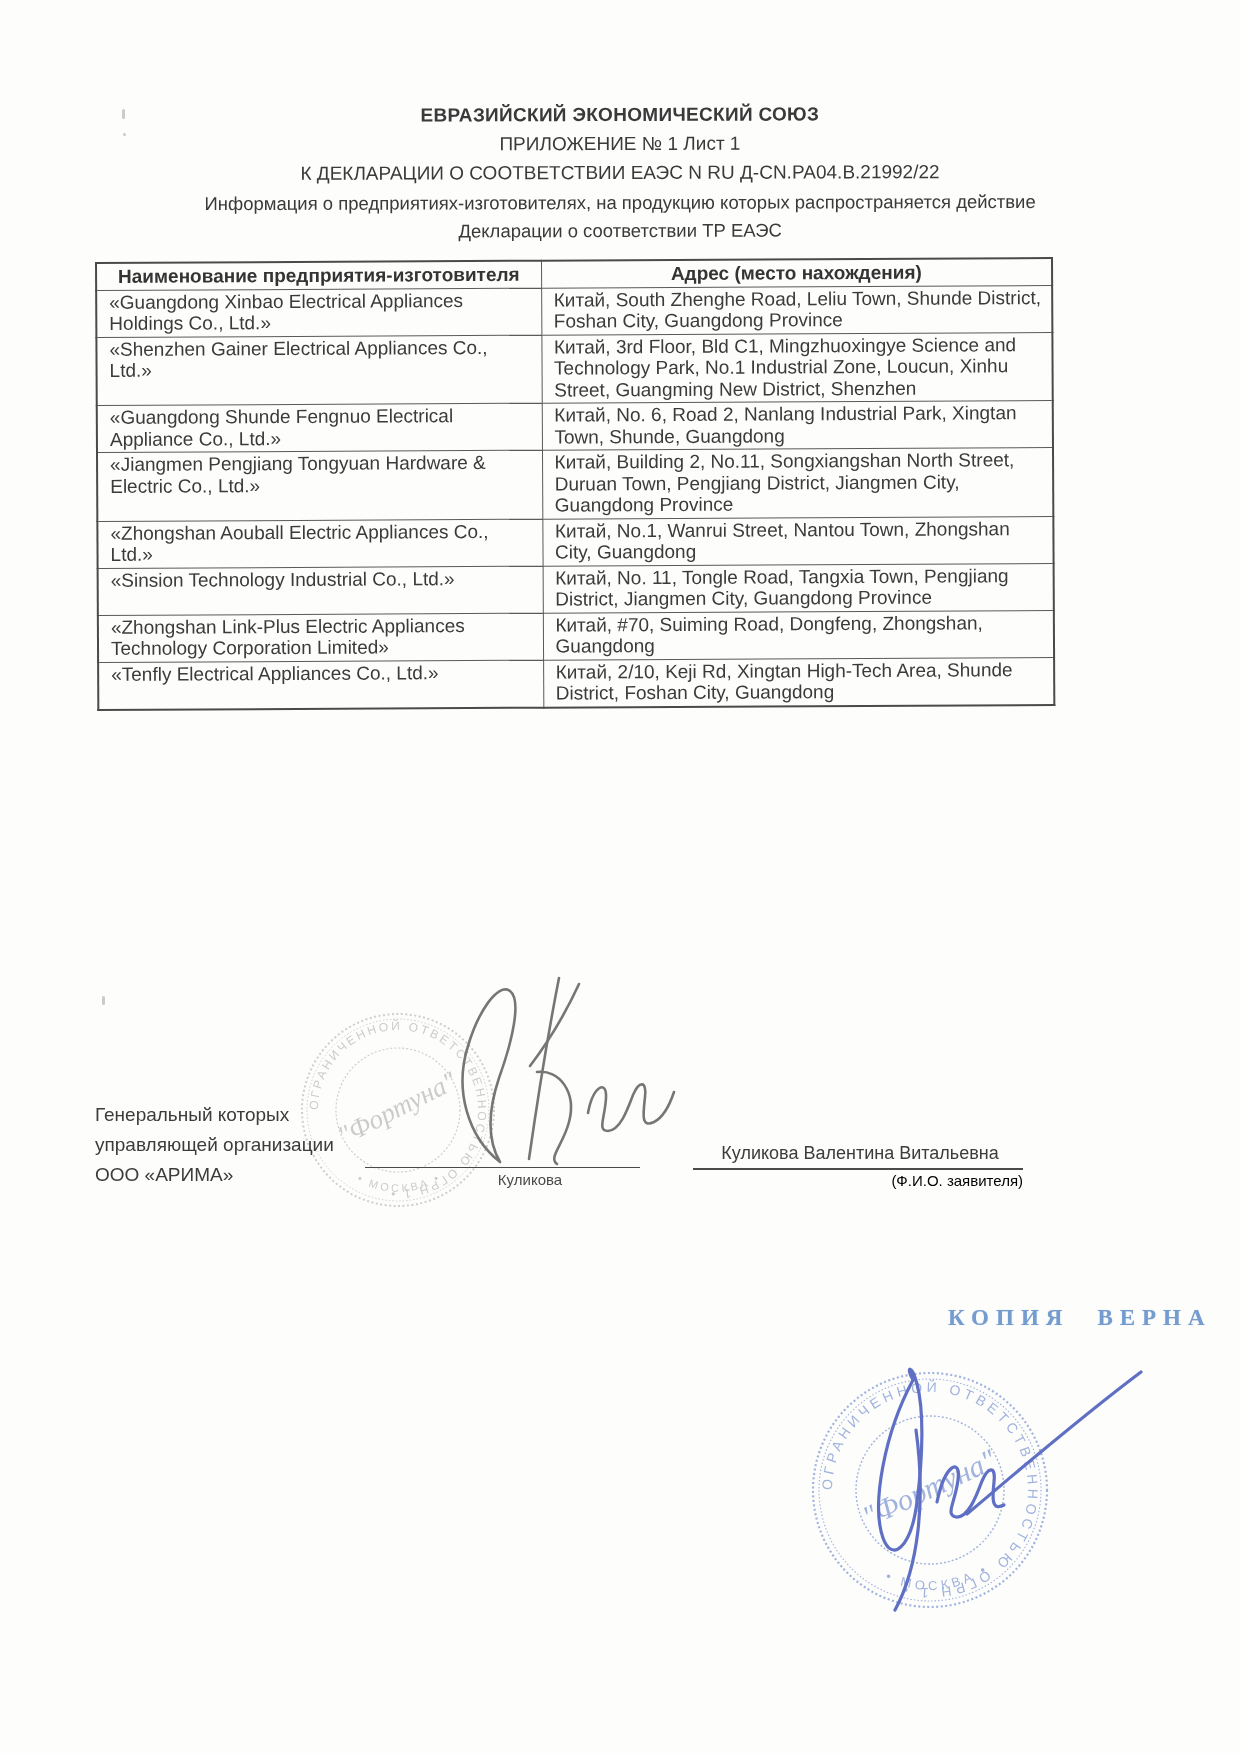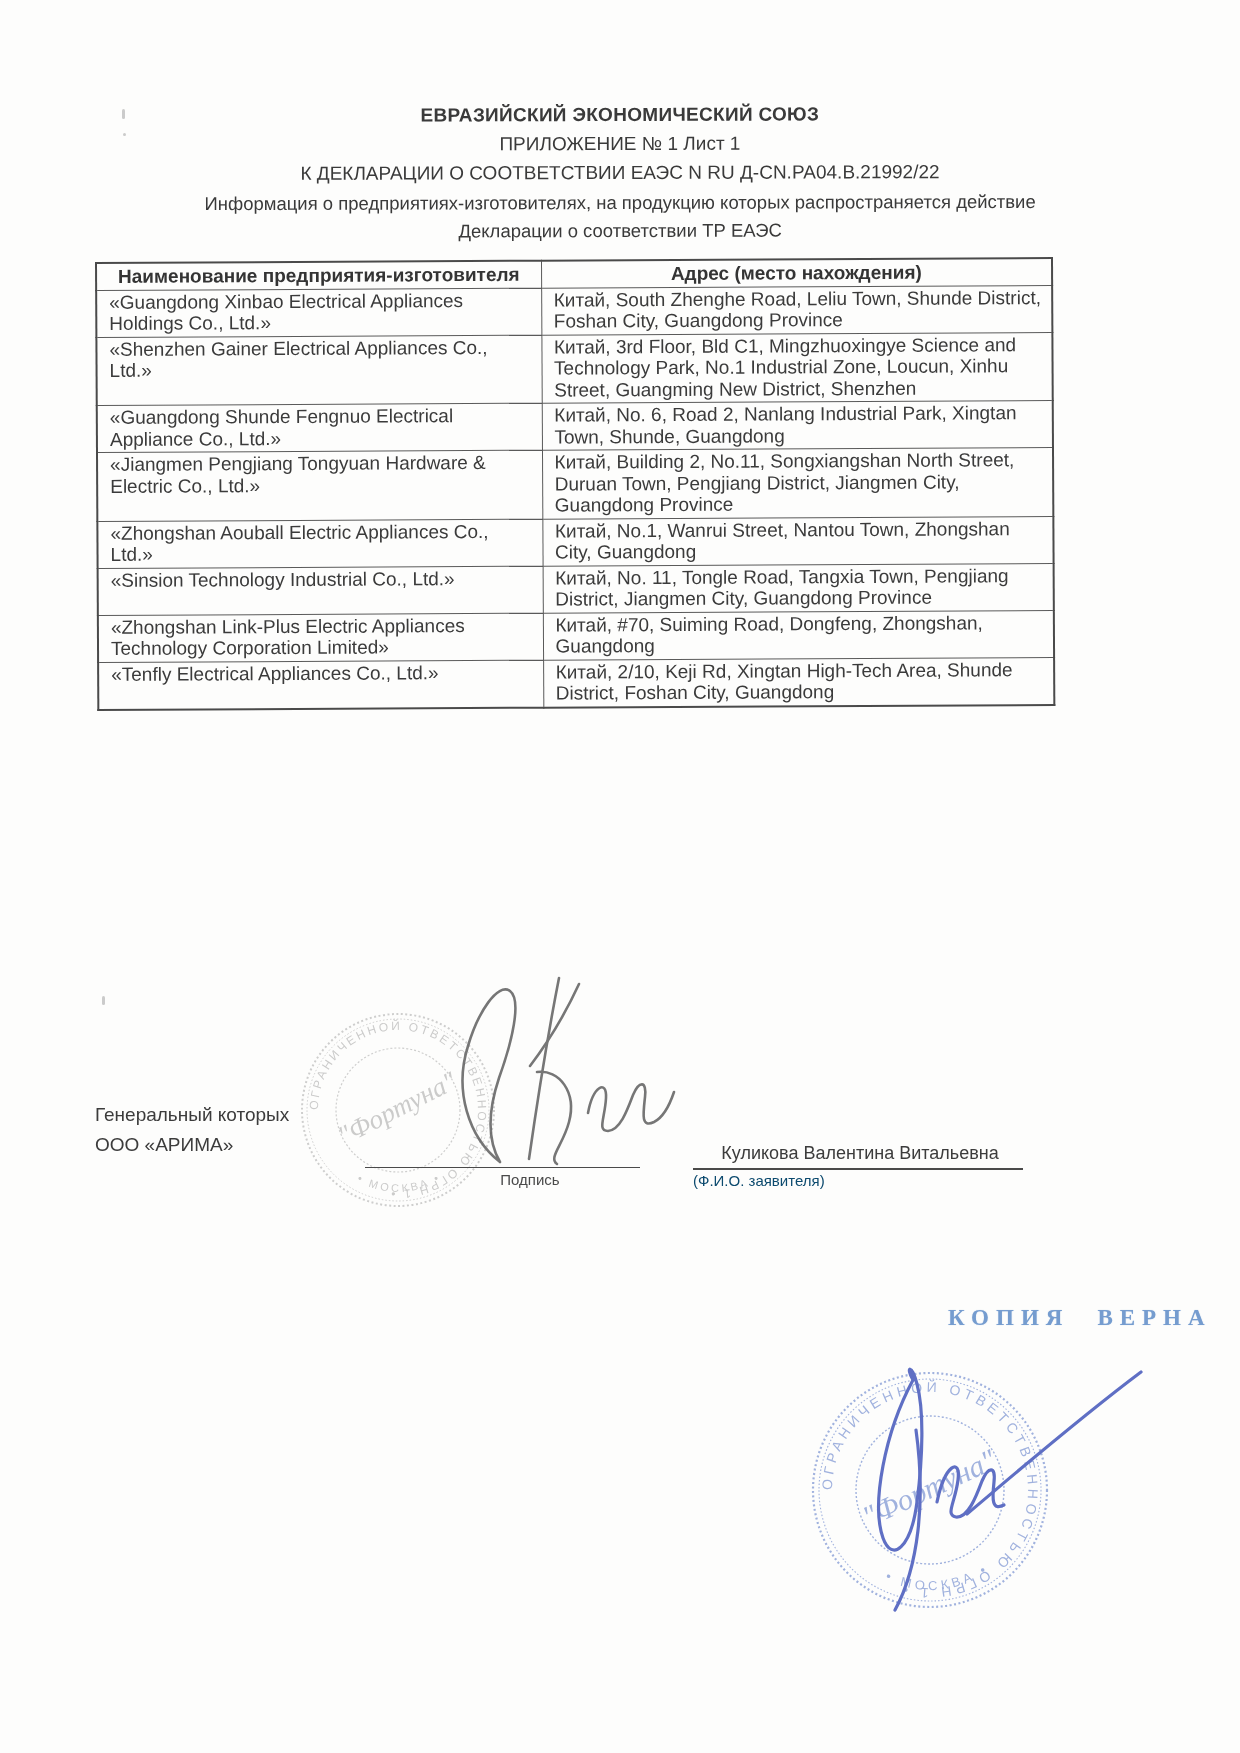--- a/index.html
+++ b/index.html
@@ -55,21 +55,21 @@
   .sig-caption{
     left:470px;top:1171px;width:120px;text-align:center;font-size:15px;color:#4a4a4a;
   }
   .applicant-name{
     left:690px;top:1143px;width:340px;text-align:center;font-size:18px;color:#3c3c3c;
   }
   .applicant-line{
     left:693px;top:1168px;width:330px;height:0;border-top:2px solid #4a4a4a;
   }
   .applicant-caption{
-    left:693px;top:1172px;width:330px;text-align:left;font-size:15px;color:#0c4a6e;
+    left:693px;top:1172px;width:330px;text-align:right;font-size:15px;color:#000000;
   }
 
   
   .stamp-gray{left:283px;top:995px;opacity:.5;}
   .stamp-blue{left:795px;top:1355px;opacity:.75;}
   .signature-dark{left:438px;top:972px;opacity:.85;}
   .signature-blue{left:795px;top:1352px;}
   .copy-mark{
     left:948px;top:1305px;font-family:"Liberation Serif", serif;
     font-weight:bold;font-size:23px;letter-spacing:7px;color:#5e8cc8;
@@ -165,25 +165,26 @@
     <path d="M62,190 C30,165 16,118 30,74 C40,40 60,10 72,19 C84,28 74,70 61,106 C51,136 48,166 62,190"></path>
     <path d="M121,6 C110,62 100,124 91,187"></path>
     <path d="M92,94 C111,69 129,38 141,12"></path>
     <path d="M99,100 C121,97 139,120 131,150 C125,173 110,186 119,192"></path>
     <path d="M150,141 C155,114 169,107 168,126 C167,146 159,159 170,159 C182,158 189,139 195,123 C201,109 209,108 207,125 C205,143 203,156 216,150 C226,145 232,132 236,120"></path>
   </g>
 </svg>
 
 <div class="abs sig-left">
   <div>Генеральный которых</div>
+  <div>управляющей организации</div>
   <div>ООО «АРИМА»</div>
 </div>
 
 <div class="abs sig-line"></div>
-<div class="abs sig-caption">Подпись</div>
+<div class="abs sig-caption">Куликова</div>
 
 <div class="abs applicant-name">Куликова Валентина Витальевна</div>
 <div class="abs applicant-line"></div>
 <div class="abs applicant-caption">(Ф.И.О. заявителя)</div>
 
 <div class="abs copy-mark">
   <span class="w1">КОПИЯ</span><span class="w2">ВЕРНА</span>
 </div>
 
 <svg class="abs stamp-blue" width="270" height="270" viewBox="0 0 270 270">

